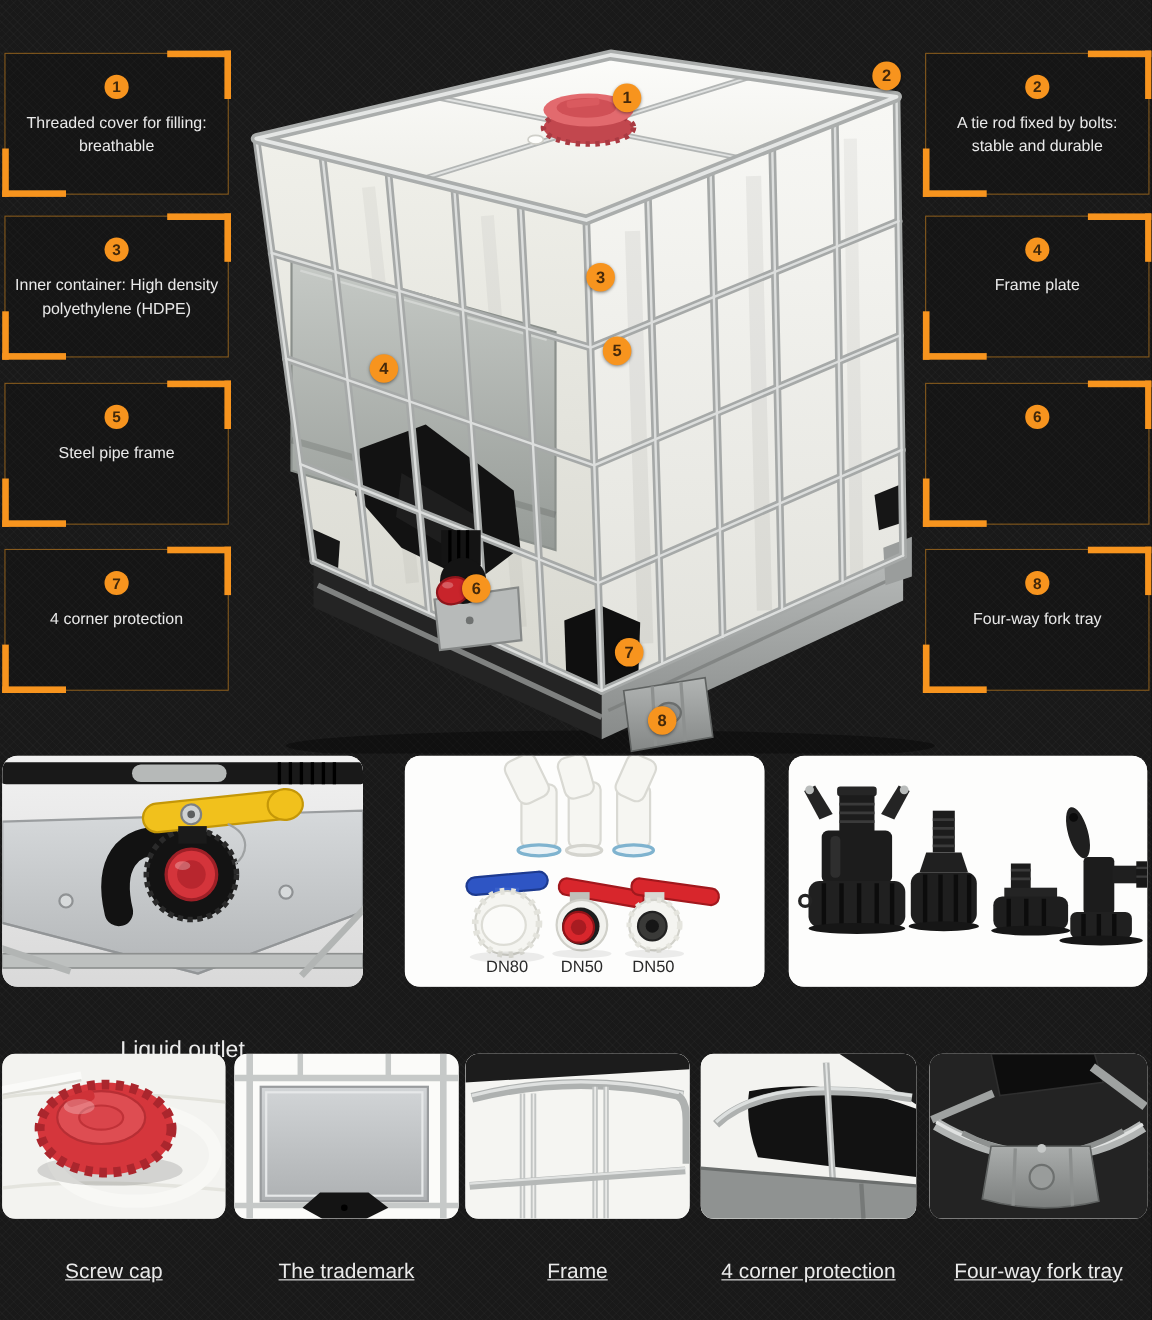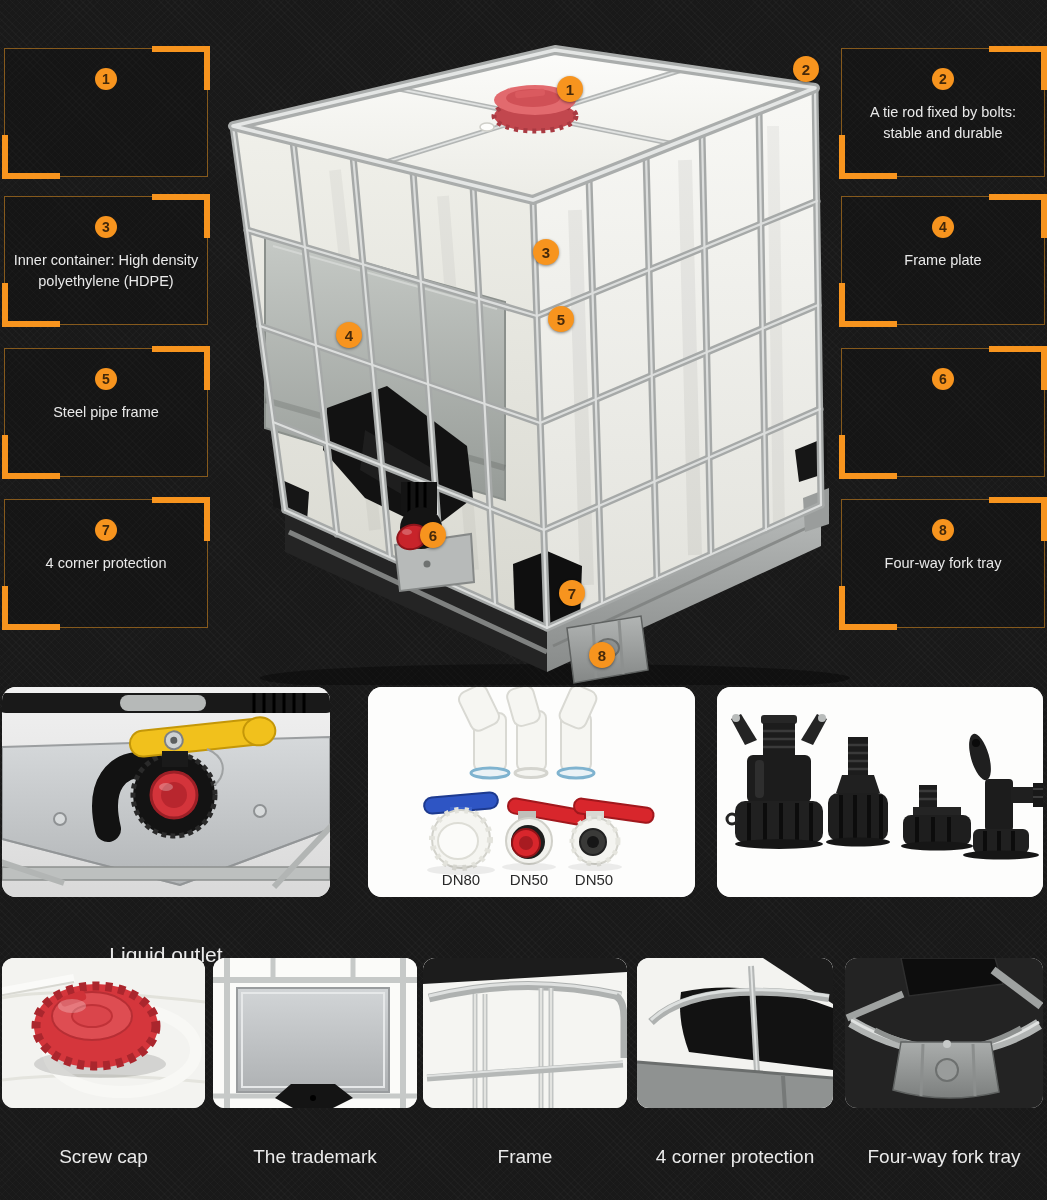--- a/index.html
+++ b/index.html
@@ -26,40 +26,41 @@
     transform:translate(-50%,-50%);color:#45290b;font-size:15px;font-weight:700;
     display:flex;align-items:center;justify-content:center;box-shadow:0 1px 3px rgba(0,0,0,0.45);}
 
   
   .card{position:absolute;background:#fdfdfc;overflow:hidden;}
   .card.mid{top:687px;height:210px;border-radius:14px;}
   .card.sm{top:958px;height:150px;border-radius:12px;}
   .card svg{display:block;}
   .caption{position:absolute;text-align:center;color:#eaeaea;margin-top:30px;}
   .caption.mid{top:913px;font-size:21px;}
-  .caption.sm{top:1116px;font-size:19px;}
+  .caption.sm{top:1116px;font-size:19px;text-decoration:underline;}
   .dn{position:absolute;top:184px;font-size:15px;color:#2a2a2a;transform:translateX(-50%);}
 
   
   .barO{stroke:#a6a9a8;stroke-width:7;fill:none;stroke-linecap:round;stroke-linejoin:round}
   .barI{stroke:#dcdedd;stroke-width:2.2;fill:none;stroke-linecap:round;stroke-linejoin:round}
   .rimO{stroke:#aaadac;stroke-width:10;fill:none;stroke-linejoin:round;stroke-linecap:round}
   .rimI{stroke:#e4e6e5;stroke-width:3.5;fill:none;stroke-linejoin:round;stroke-linecap:round}
   .tieO{stroke:#b3b6b5;stroke-width:5;fill:none;stroke-linecap:round}
   .tieI{stroke:#e0e2e1;stroke-width:1.8;fill:none;stroke-linecap:round}
 </style>
 </head>
 <body>
 
 <div class="page">
 
   <div class="callout" style="left:4px;top:48px">
     <span class="cb tr"></span>
     <span class="cb bl"></span>
     <div class="cnum">1</div>
+    <div class="ctext">Threaded cover for filling: breathable</div>
   </div>
   <div class="callout" style="left:4px;top:196px">
     <span class="cb tr"></span>
     <span class="cb bl"></span>
     <div class="cnum">3</div>
     <div class="ctext">Inner container: High density polyethylene (HDPE)</div>
   </div>
   <div class="callout" style="left:4px;top:348px">
     <span class="cb tr"></span>
     <span class="cb bl"></span>

